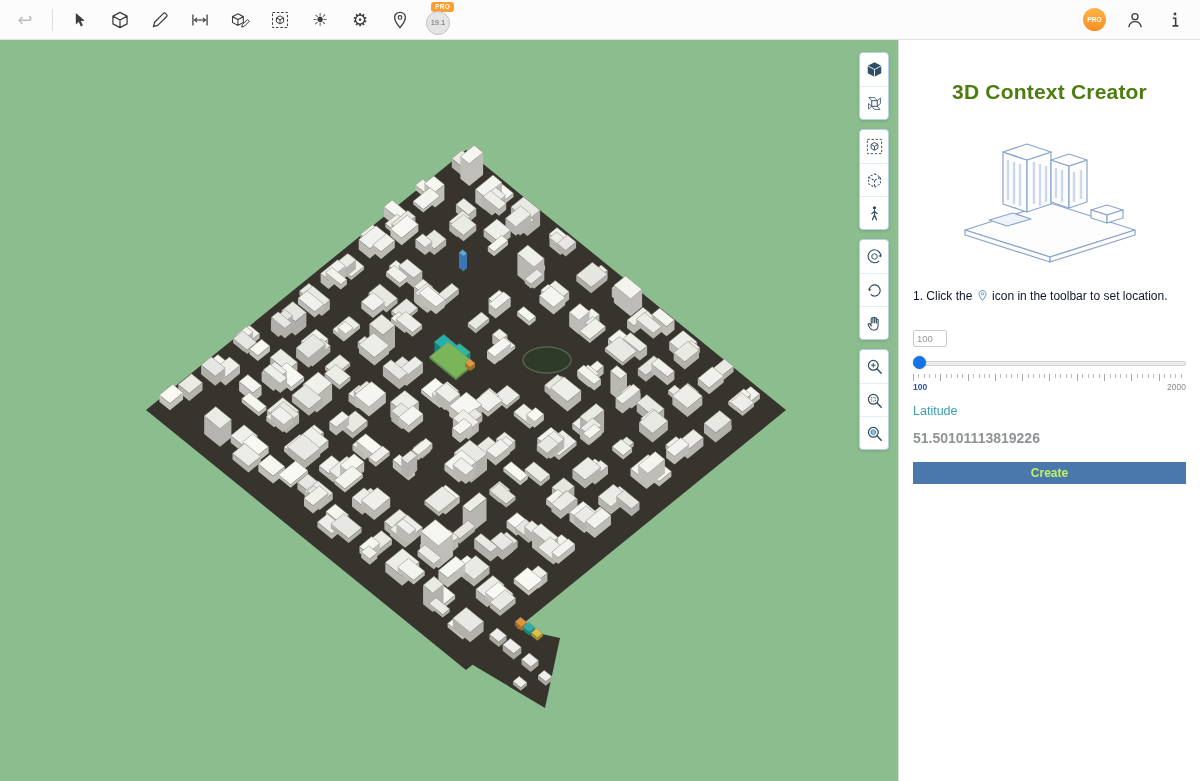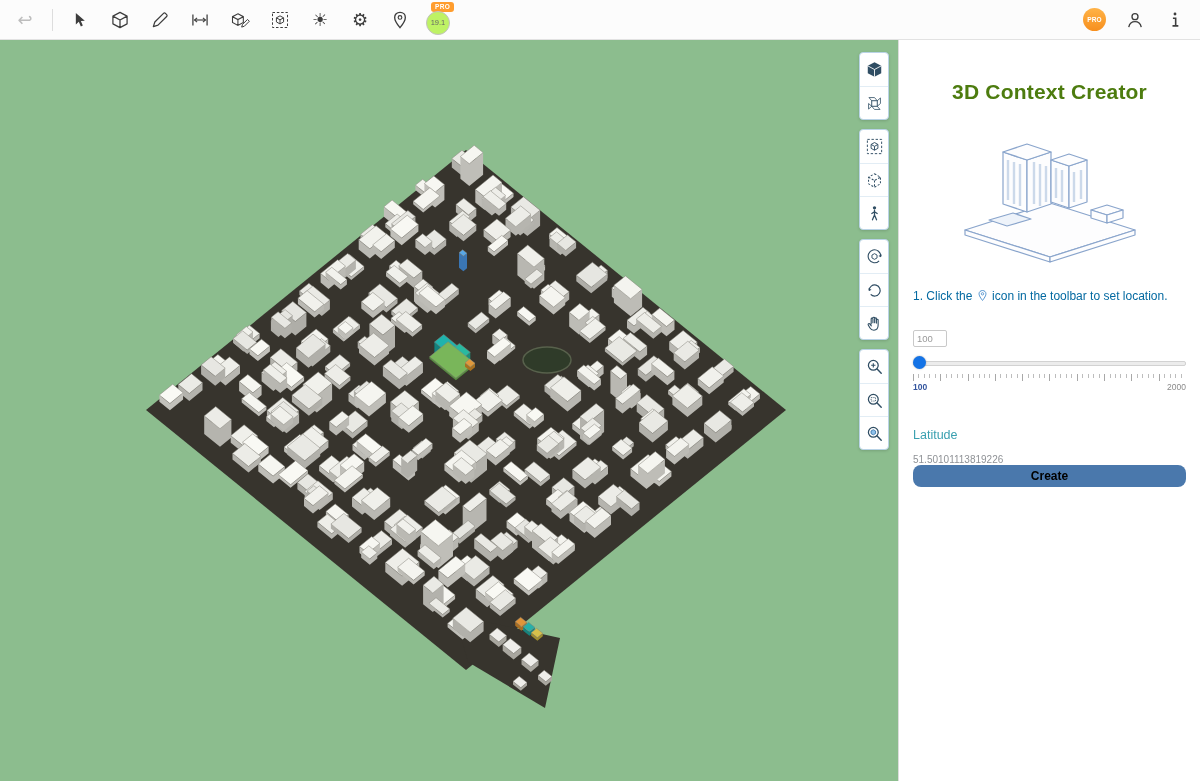--- a/index.html
+++ b/index.html
@@ -8,57 +8,57 @@
 
   
   .topbar{height:40px;background:#fcfcfc;border-bottom:1px solid #e2e2e2;display:flex;align-items:center;padding:0 8px;box-sizing:border-box;gap:6px;}
   .tbtn{width:34px;height:34px;display:flex;align-items:center;justify-content:center;background:none;border:none;padding:0;color:#3d3d3d;font-size:17px;cursor:pointer;position:relative;}
   .tbtn svg{width:20px;height:20px;}
   .tbtn.disabled{color:#bdbdbd;}
   .glyph{font-size:18px;line-height:1;}
   .vsep{width:1px;height:22px;background:#ddd;margin:0 4px;}
   .spacer{flex:1;}
   .verbadge{position:relative;width:32px;height:36px;cursor:pointer;}
-  .ver-circle{position:absolute;left:3px;top:9px;width:24px;height:24px;border:1px solid #c2c2c2;border-radius:50%;font-size:7.5px;color:#666;display:flex;align-items:center;justify-content:center;background:#bef264;box-sizing:border-box;}
+  .ver-circle{position:absolute;left:3px;top:9px;width:24px;height:24px;border:1px solid #c2c2c2;border-radius:50%;font-size:7.5px;color:#666;display:flex;align-items:center;justify-content:center;background:#e5e5e5;box-sizing:border-box;}
   .ver-pro{position:absolute;left:8px;top:0;background:#ff9d2e;color:#fff;font-size:6.5px;font-weight:bold;padding:1.5px 4px;border-radius:3px;letter-spacing:.3px;}
   .probadge{width:23px;height:23px;border-radius:50%;background:linear-gradient(180deg,#ffb347,#f78f1e);color:#fff;font-size:6.5px;font-weight:bold;display:flex;align-items:center;justify-content:center;margin-right:6px;cursor:pointer;letter-spacing:.2px;}
 
   
   .main{display:flex;height:741px;}
   .viewport{position:relative;width:898px;height:741px;background:#8cbd8e;overflow:hidden;}
   .city{position:absolute;left:0;top:0;}
 
   
   .view-tools{position:absolute;top:12px;right:9px;display:flex;flex-direction:column;gap:9px;z-index:5;}
   .vt-group{background:#fff;border:1px solid #b9d3e6;border-radius:4px;box-shadow:0 1px 3px rgba(0,0,0,.15);display:flex;flex-direction:column;overflow:hidden;}
   .vt-group button{width:28px;height:33px;border:none;background:none;padding:0;display:flex;align-items:center;justify-content:center;color:#2f4d63;cursor:pointer;}
   .vt-group button + button{border-top:1px solid #e2edf5;}
   .vt-group svg{width:19px;height:19px;}
 
   
   .panel{width:302px;height:741px;background:#fff;border-left:1px solid #dcdcdc;box-sizing:border-box;padding:0 14px;}
   .panel-title{margin:40px 0 12px;text-align:center;font-size:21px;font-weight:bold;color:#4d7c0f;letter-spacing:.2px;}
   .illus{display:flex;justify-content:center;margin:0 0 16px;}
-  .step{color:#0369a1;font-size:12px;line-height:1.55;margin:21px 0;}
+  .step{color:#0f172a;font-size:12px;line-height:1.55;margin:21px 0;}
   .pin-inline{width:13px;height:13px;vertical-align:-2px;color:#3e86c8;}
   .radius-input{width:26px;height:15px;font-size:9.5px;color:#999;border:1px solid #c9c9c9;border-radius:2px;padding:0 3px;margin:3px 0 7px;font-family:"Liberation Sans",sans-serif;}
   .slider{position:relative;height:14px;margin-top:2px;cursor:pointer;}
   .slider-track{position:absolute;left:0;right:0;top:5px;height:3px;background:#ececec;border:1px solid #d2d2d2;border-radius:2px;}
   .slider-thumb{position:absolute;left:0;top:0;width:13px;height:13px;border-radius:50%;background:#1473e6;box-shadow:0 0 2px rgba(0,0,0,.3);}
   .ticks{height:7px;margin-top:4px;background:
     repeating-linear-gradient(90deg,#a8a8a8 0 1px,transparent 1px 27.3px),
     repeating-linear-gradient(90deg,#bdbdbd 0 1px,transparent 1px 5.46px);
     background-size:100% 7px,100% 4px;background-repeat:no-repeat;}
   .tick-labels{display:flex;justify-content:space-between;font-size:8.5px;margin-top:1px;}
   .tick-labels .min{color:#33559e;font-weight:bold;}
   .tick-labels .max{color:#8a8a8a;}
-  .coords{display:grid;grid-template-columns:1fr 1fr;margin-top:36px;gap:8px;}
+  .coords{display:grid;grid-template-columns:1fr 1fr;margin-top:12px;gap:8px;}
   .coord-label{color:#3aa0b0;font-size:12.5px;margin-bottom:12px;}
-  .coord-value{color:#8f9296;font-size:10px;}
-  .create-btn{display:block;width:100%;height:22px;background:#4a78ac;color:#000000;border:none;border-radius:8px;font-size:12px;font-weight:bold;cursor:pointer;font-family:"Liberation Sans",sans-serif;}
+  .coord-value{color:#8f9296;font-size:14px;font-weight:bold;}
+  .create-btn{display:block;width:100%;height:22px;margin-top:16px;background:#4a78ac;color:#bef264;border:none;border-radius:0;font-size:12px;font-weight:bold;cursor:pointer;font-family:"Liberation Sans",sans-serif;}
 </style>
 </head>
 <body>
 
 <svg width="0" height="0" style="position:absolute" aria-hidden="true">
   <defs>
     <symbol id="ic-cursor" viewBox="0 0 24 24">
       <path d="M7 3.5 L7 17.5 L10.6 14.2 L13 19.8 L15.4 18.7 L13 13.2 L17.8 12.8 Z" fill="currentColor"></path>
     </symbol>
     <symbol id="ic-cube" viewBox="0 0 24 24">

